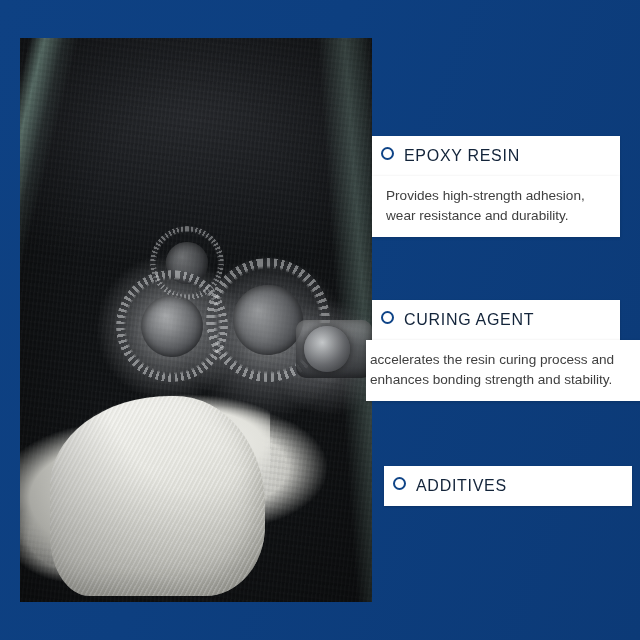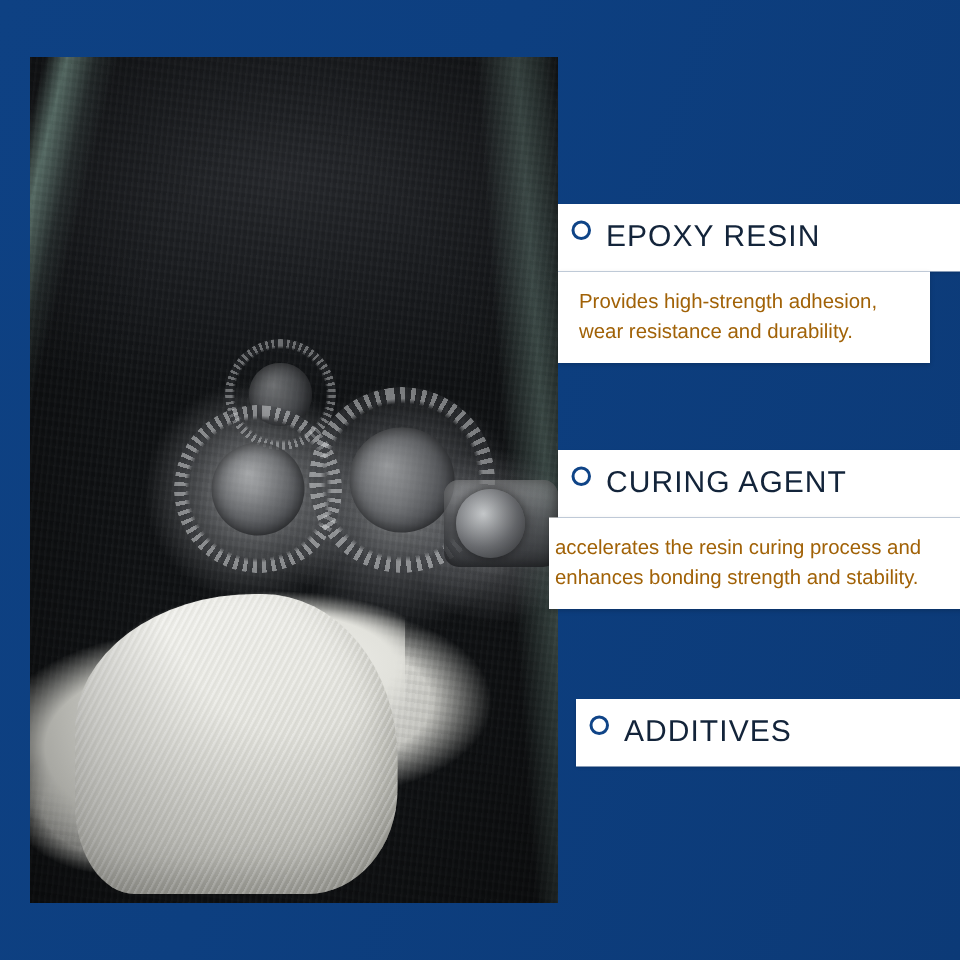--- a/index.html
+++ b/index.html
@@ -141,30 +141,30 @@
     height: 564px;
   }
   .card {
     position: absolute;
     left: 0;
     width: 248px;
   }
   .card-title {
     background: #ffffff;
     color: #13243a;
-    font-size: 20px;
+    font-size: 16px;
     letter-spacing: 0.7px;
     padding: 11px 14px 11px 32px;
     box-sizing: border-box;
-    width: 268px;
+    width: 248px;
     box-shadow: 0 1px 2px rgba(0,0,0,0.18);
   }
   .card-body {
     background: #ffffff;
-    color: #a16207;
+    color: #404040;
     font-size: 13.6px;
     line-height: 1.44;
     padding: 10px 12px 12px 14px;
     box-sizing: border-box;
     width: 248px;
     box-shadow: 0 1px 3px rgba(0,0,0,0.16);
   }
   .body-wide {
     width: 276px;
     margin-left: -6px;

